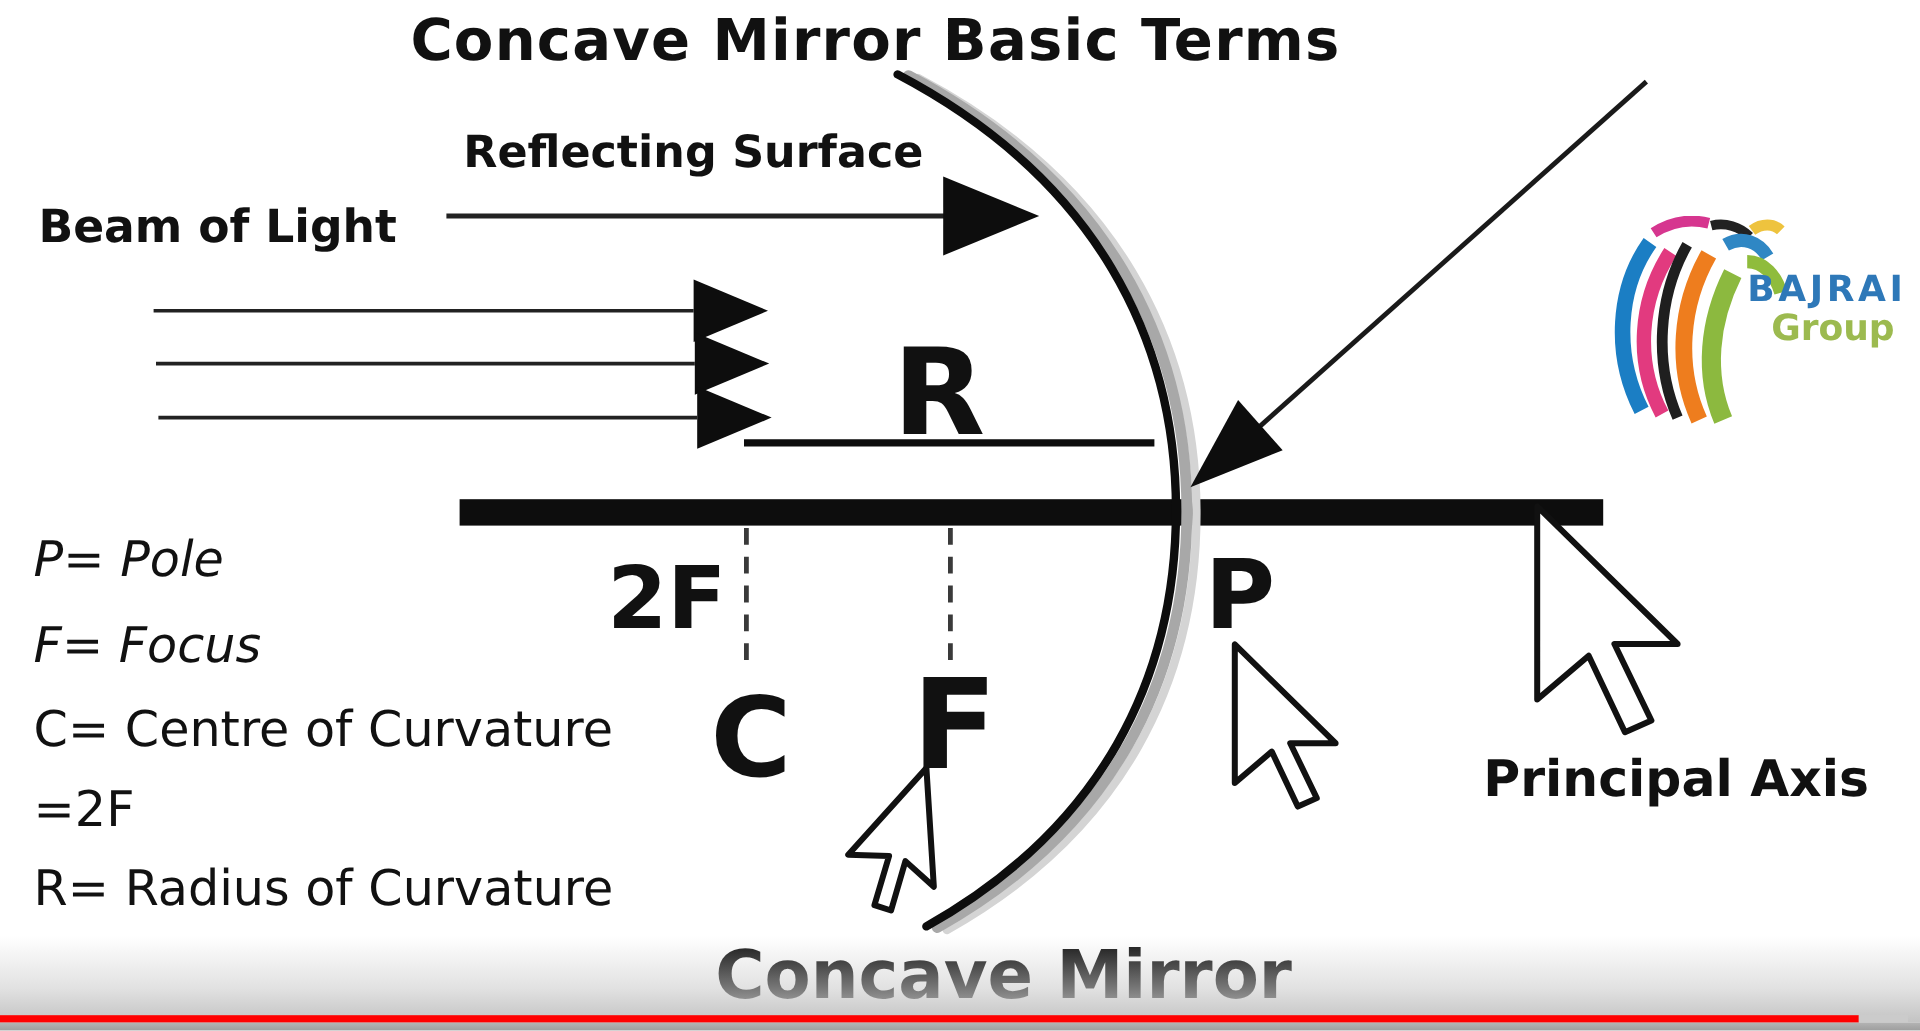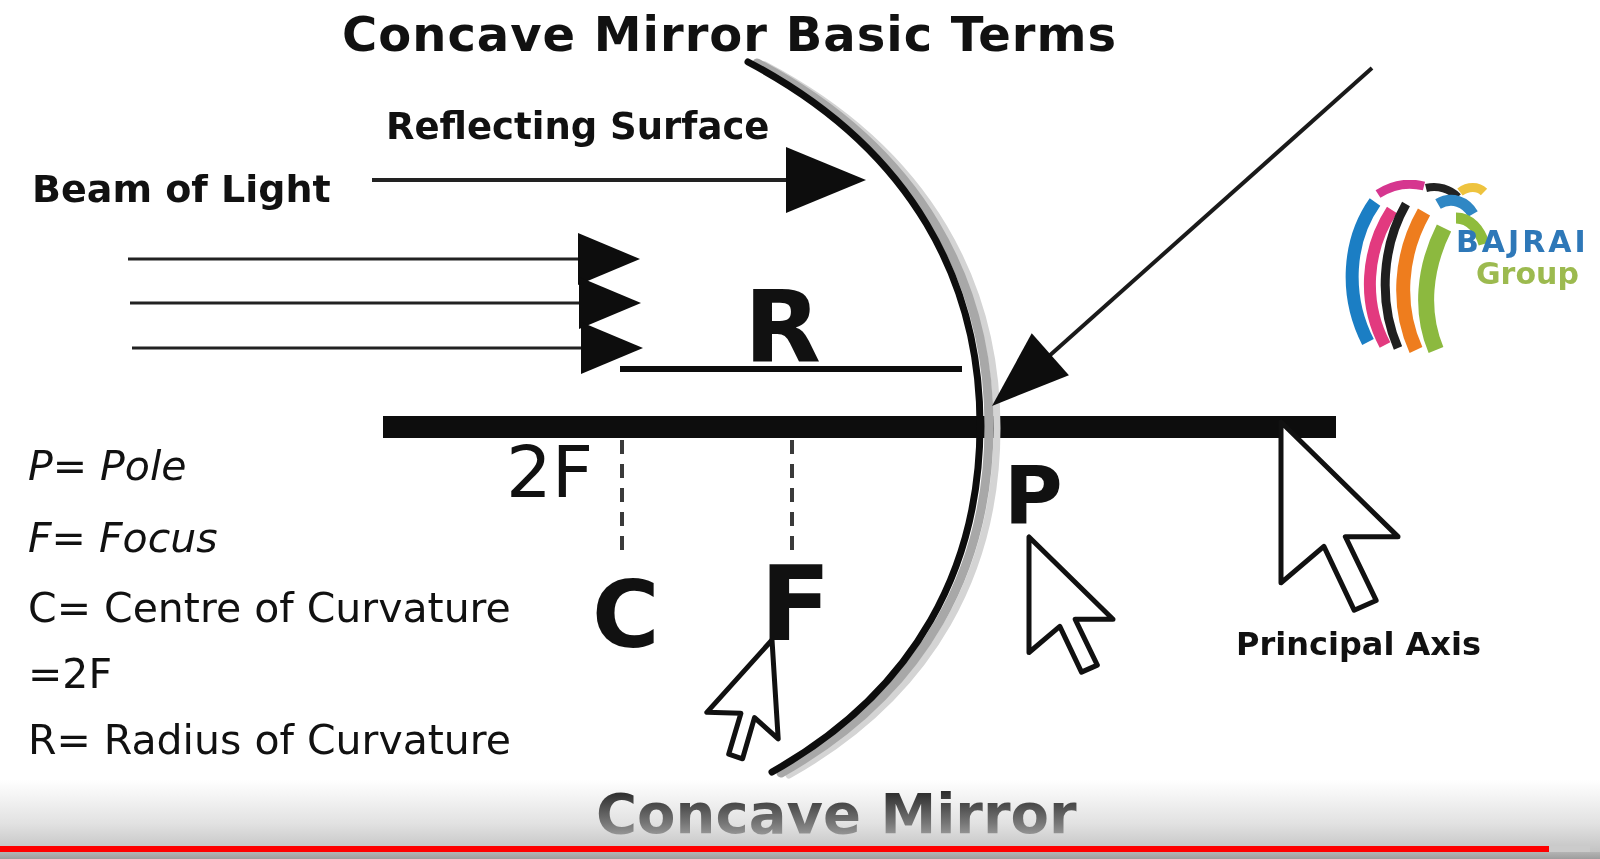--- a/index.html
+++ b/index.html
@@ -7,26 +7,26 @@
     position:relative; width:1600px; height:859px; background:#ffffff;
     overflow:hidden; font-family:"DejaVu Sans", sans-serif; color:#111;
   }
   .lbl { position:absolute; white-space:nowrap; line-height:1; }
   .title { left:342px; top:10px; font-size:48px; font-weight:bold; letter-spacing:1px; }
   .reflecting { left:386px; top:108px; font-size:37px; font-weight:600; }
   .beam { left:20px; top:170px; font-size:38px; font-weight:600;margin-left:12px; }
   .def { left:28px; font-size:41px; font-weight:500; }
   .def0 { top:446px;font-style:italic; } .def1 { top:518px;font-style:italic; } .def2 { top:588px; }
   .def3 { top:654px; } .def4 { top:720px; }
-  .twoF { left:506px; top:436px; font-size:72px; font-weight:normal; }
+  .twoF { left:506px; top:462px; font-size:72px; font-weight:bold; }
   .cLetter { left:592px; top:570px; font-size:92px; font-weight:bold; }
   .fLetter { left:760px; top:552px; font-size:104px; font-weight:bold; }
   .pLetter { left:1004px; top:456px; font-size:80px; font-weight:bold; }
   .rLetter { left:744px; top:278px; font-size:100px; font-weight:bold; }
-  .principal { left:1236px; top:628px; font-size:32px; font-weight:600; }
+  .principal { left:1236px; top:628px; font-size:42px; font-weight:600; }
   .caption { left:596px; top:786px; font-size:56px; font-weight:bold; }
 
   svg.diagram { position:absolute; left:0; top:0; }
 
   .logo { position:absolute; left:1340px; top:180px; width:250px; height:180px; }
   .logo-name { position:absolute; left:92px; top:44px; font-size:30px; font-weight:bold; letter-spacing:3px;margin-left:24px; }
   .logo-sub  { position:absolute; left:136px; top:76px; font-size:30px; font-weight:600; }
 
   .scrim { position:absolute; left:0; top:780px; width:1600px; height:72px; z-index:4;
     background:linear-gradient(to bottom, rgba(216,216,216,0) 0%, rgba(202,202,202,0.55) 60%, #c3c3c3 100%); }

